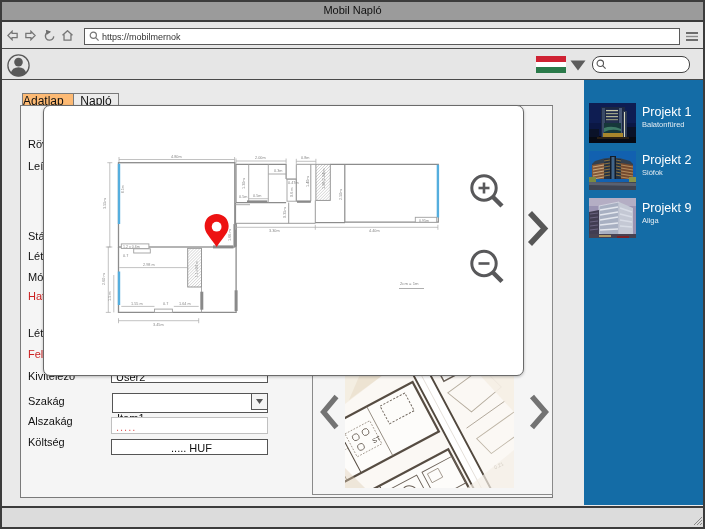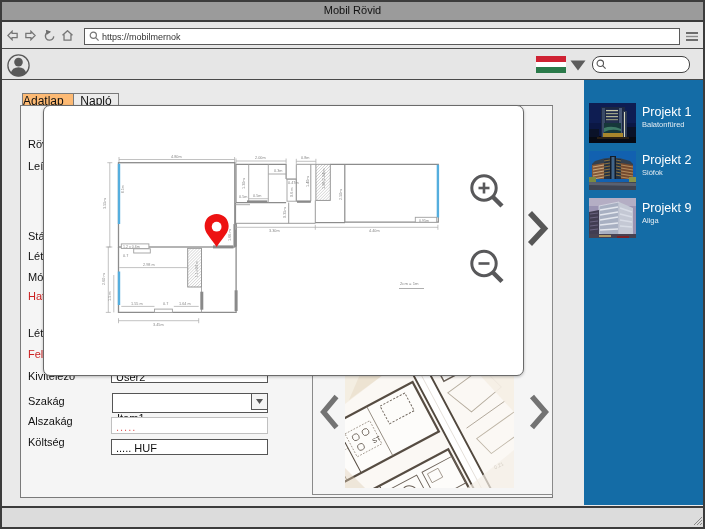--- a/index.html
+++ b/index.html
@@ -7,21 +7,21 @@
   #win{position:relative;width:705px;height:529px;background:#eaeaea;overflow:hidden;}
   .abs{position:absolute;}
 </style>
 </head>
 <body>
 
 <div id="win">
 
   <div class="abs" style="left:0;top:0;width:705px;height:20px;background:#9b9b9b;border-bottom:2px solid #3c3c3c;"></div>
 
-  <div class="abs" style="left:0;top:4px;width:705px;text-align:center;font-size:11px;color:#111;">Mobil Rövid</div>
+  <div class="abs" style="left:0;top:4px;width:705px;text-align:center;font-size:11px;color:#111;">Mobil Napló</div>
 
   <div class="abs" style="left:0;top:22px;width:705px;height:26px;background:#e6e6e6;border-bottom:1px solid #4a4a4a;"></div>
 
   <svg class="abs" style="left:7px;top:30px;" width="11" height="11" viewBox="0 0 13 13">
     <path d="M6 1.5 L6 4 L12 4 L12 9 L6 9 L6 11.5 L1 6.5 Z" fill="none" stroke="#757575" stroke-width="1.5"></path>
   </svg>
 
   <svg class="abs" style="left:25px;top:30px;" width="11" height="11" viewBox="0 0 13 13">
     <path d="M7 1.5 L7 4 L1 4 L1 9 L7 9 L7 11.5 L12 6.5 Z" fill="none" stroke="#757575" stroke-width="1.5"></path>
   </svg>
@@ -177,21 +177,21 @@
   <svg class="abs" style="left:256px;top:399px;" width="7" height="5" viewBox="0 0 7 5">
       <path d="M0 0 L7 0 L3.5 5 Z" fill="#555"></path>
     </svg>
 
   <div class="abs" style="left:28px;top:415px;font-size:11px;color:#111;">Alszakág</div>
 
   <div class="abs" style="left:111px;top:417px;width:157px;height:17px;background:#fff;border:1px solid #c0c0c0;box-sizing:border-box;font-size:11px;color:#e06060;padding:3px 0 0 4px;letter-spacing:1px;">.....</div>
 
   <div class="abs" style="left:28px;top:436px;font-size:11px;color:#111;">Költség</div>
 
-  <div class="abs" style="left:111px;top:439px;width:157px;height:16px;background:#fff;border:1px solid #555;box-sizing:border-box;font-size:11px;color:#111;padding:2px 0 0 4px;">..... HUF</div>
+  <div class="abs" style="left:111px;top:439px;width:157px;height:16px;background:#fff;border:1px solid #555;box-sizing:border-box;font-size:11px;color:#111;padding:2px 0 0 4px;text-align:center;">..... HUF</div>
 
   <div class="abs" style="left:312px;top:106px;width:241px;height:389px;background:#f5f5f5;border:1px solid #8a8a8a;border-top:none;box-sizing:border-box;"></div>
 
   <svg class="abs" style="left:345px;top:372px;" width="169" height="116" viewBox="0 0 169 116">
     <rect width="169" height="116" fill="#fcfaf7"></rect>
     <g transform="rotate(-28 84 58)">
       <rect x="-60" y="-50" width="300" height="230" fill="#fbf8f4"></rect>
 
       <rect x="-40" y="8" width="132" height="56" fill="#fdfcfa" stroke="#564c42" stroke-width="2.2"></rect>
       <line x1="4" y1="8" x2="4" y2="64" stroke="#564c42" stroke-width="1"></line>

